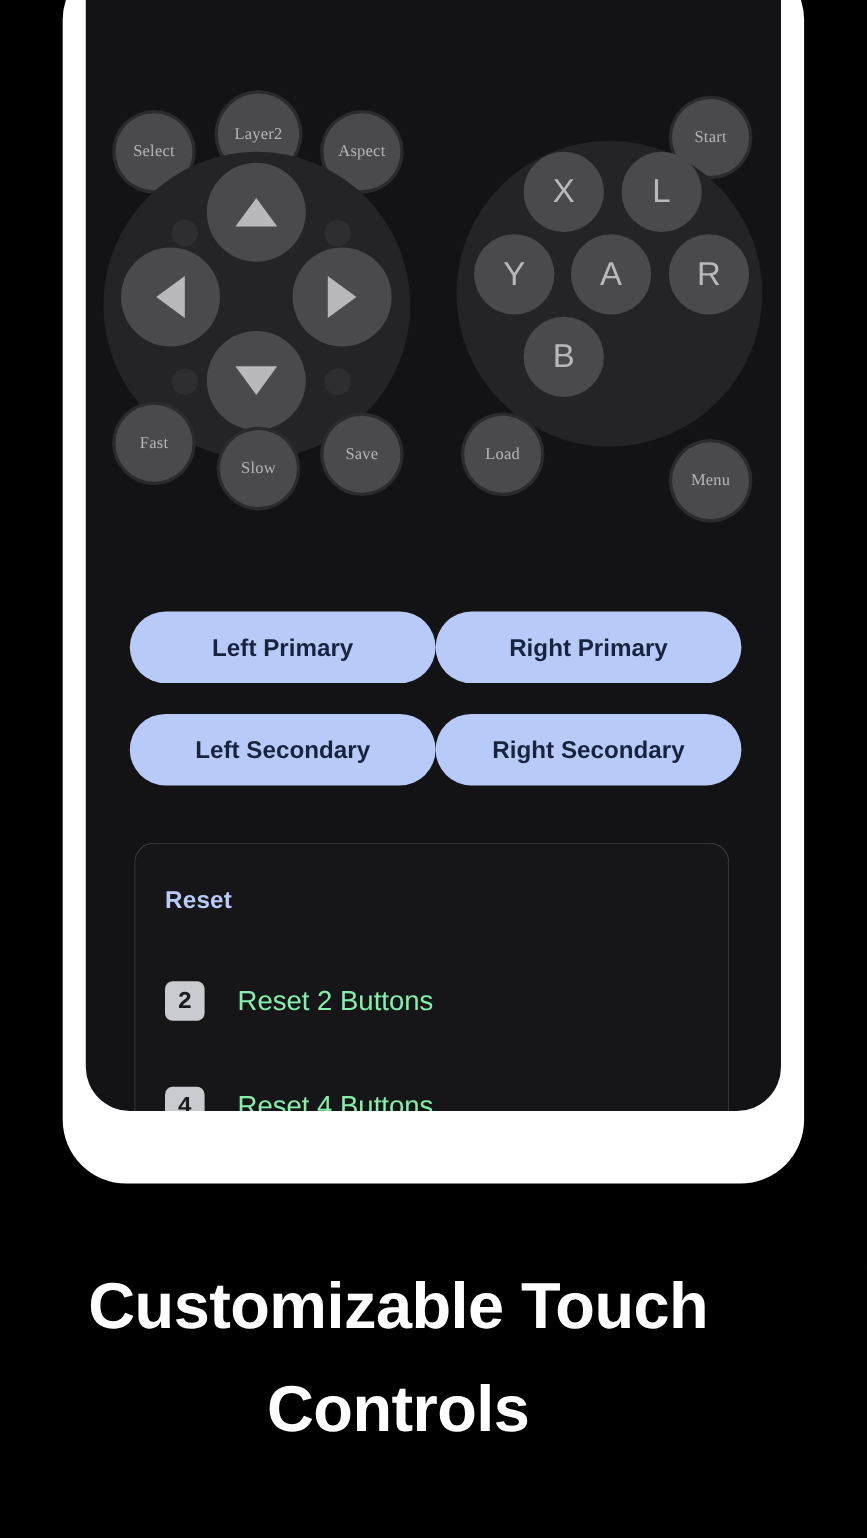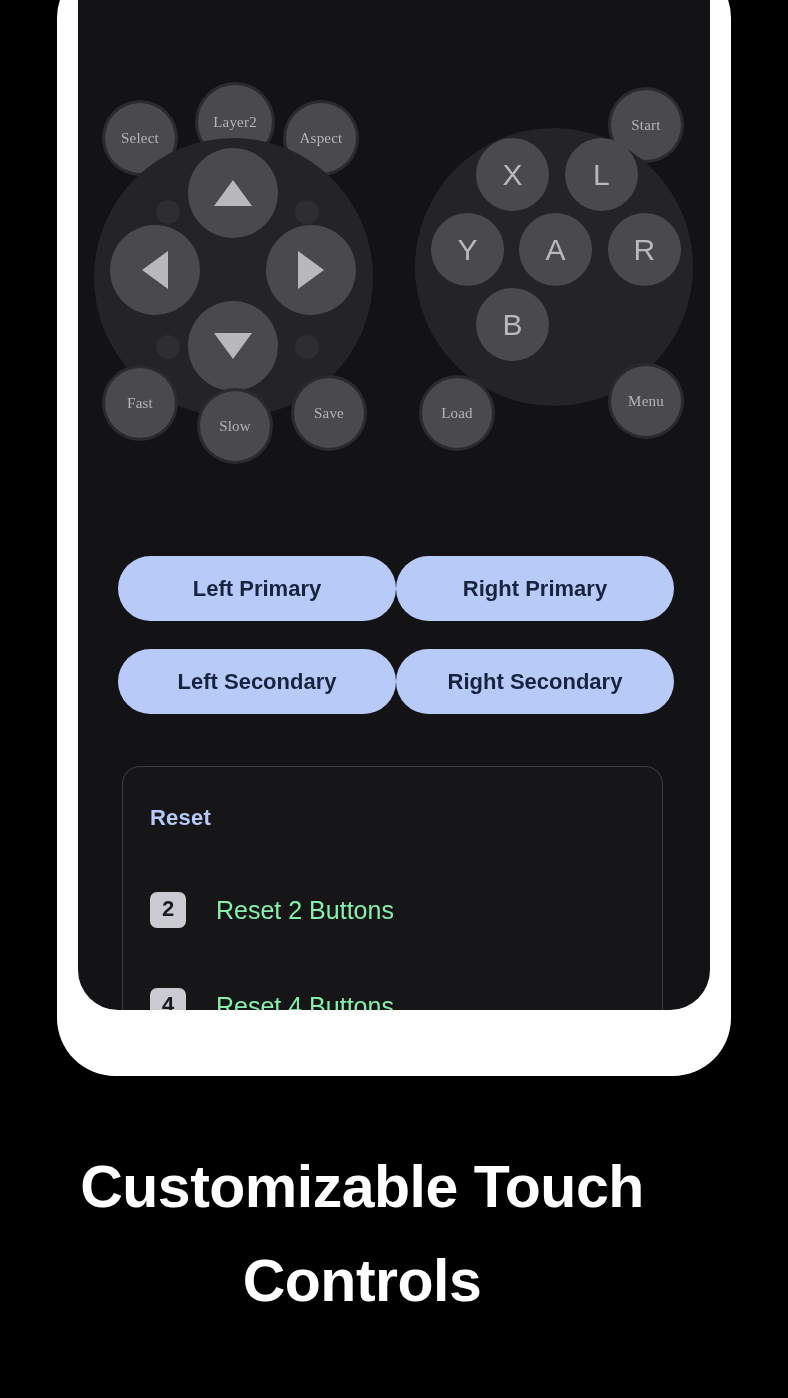--- a/index.html
+++ b/index.html
@@ -161,21 +161,21 @@
   <div id="screen">
 
     <div id="pad-area">
 
       <div class="rbtn lbl-sm" style="left:27px;top:143px;width:70px;height:70px;">
         <span>Select</span>
       </div>
       <div class="rbtn lbl-sm" style="left:120px;top:125px;width:74px;height:74px;">
         <span>Layer2</span>
       </div>
-      <div class="rbtn lbl-sm" style="left:208px;top:143px;width:70px;height:70px;">
+      <div class="rbtn lbl-sm" style="left:216px;top:143px;width:70px;height:70px;">
         <span>Aspect</span>
       </div>
       <div class="rbtn lbl-sm" style="left:533px;top:130px;width:70px;height:70px;">
         <span>Start</span>
       </div>
 
       <div class="cluster-base" style="left:16px;top:178px;width:279px;height:279px;"></div>
       <div class="dot" style="left:78px;top:240px;"></div>
       <div class="dot" style="left:217px;top:240px;"></div>
       <div class="dot" style="left:78px;top:375px;"></div>
@@ -220,21 +220,21 @@
       </div>
       <div class="rbtn lbl-sm" style="left:122px;top:431px;width:70px;height:70px;">
         <span>Slow</span>
       </div>
       <div class="rbtn lbl-sm" style="left:216px;top:418px;width:70px;height:70px;">
         <span>Save</span>
       </div>
       <div class="rbtn lbl-sm" style="left:344px;top:418px;width:70px;height:70px;">
         <span>Load</span>
       </div>
-      <div class="rbtn lbl-sm" style="left:533px;top:406px;width:70px;height:70px;">
+      <div class="rbtn lbl-sm" style="left:533px;top:442px;width:70px;height:70px;">
         <span>Menu</span>
       </div>
     </div>
 
     <div id="pill-grid">
       <div class="pill-row">
         <button class="pill">
           <span>Left Primary</span>
         </button>
         <button class="pill">

